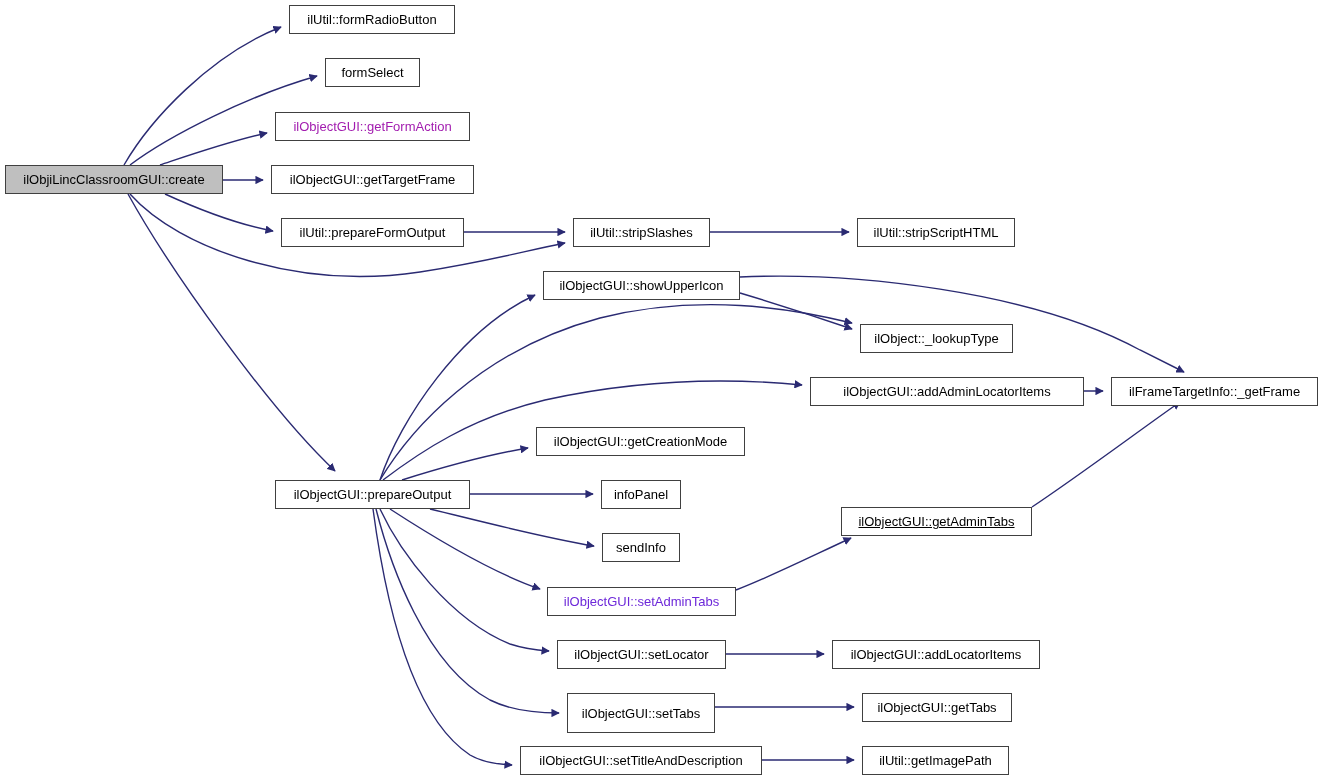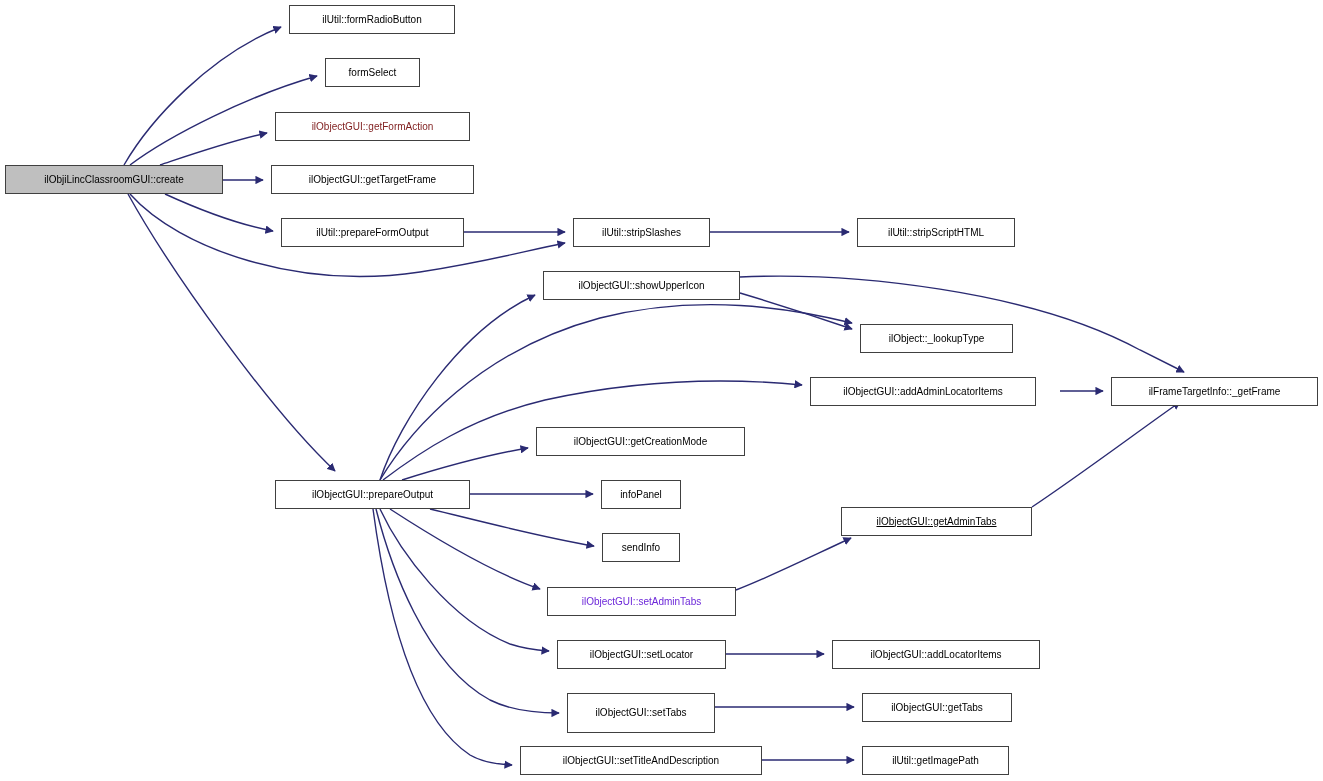--- a/index.html
+++ b/index.html
@@ -25,21 +25,21 @@
   }
   .node {
     position: absolute;
     box-sizing: border-box;
     display: flex;
     align-items: center;
     justify-content: center;
     border: 1px solid #404040;
     background: #ffffff;
     color: #000000;
-    font-size: 10px;
+    font-size: 13px;
     line-height: 1;
     white-space: nowrap;
     letter-spacing: 0px;
     z-index: 2;
   }
   .node.root {
     background: #bfbfbf;
     border-color: #404040;
   }
   .node-label {
@@ -89,42 +89,42 @@
   <div id="nodes-group">
       <div class="node root" style="left: 5px; top: 165px; width: 218px; height: 29px; background: rgb(191, 191, 191); border-color: rgb(64, 64, 64); color: rgb(0, 0, 0);">
         <span class="node-label">ilObjiLincClassroomGUI::create</span>
       </div>
       <div class="node" style="left: 289px; top: 5px; width: 166px; height: 29px; background: rgb(255, 255, 255); border-color: rgb(64, 64, 64); color: rgb(0, 0, 0);">
         <span class="node-label">ilUtil::formRadioButton</span>
       </div>
       <div class="node" style="left: 325px; top: 58px; width: 95px; height: 29px; background: rgb(255, 255, 255); border-color: rgb(64, 64, 64); color: rgb(0, 0, 0);">
         <span class="node-label">formSelect</span>
       </div>
-      <div class="node" style="left: 275px; top: 112px; width: 195px; height: 29px; background: rgb(255, 255, 255); border-color: rgb(64, 64, 64); color: #7f1d1d;">
+      <div class="node" style="left: 275px; top: 112px; width: 195px; height: 29px; background: rgb(255, 255, 255); border-color: rgb(64, 64, 64); color: #a21caf;">
         <span class="node-label">ilObjectGUI::getFormAction</span>
       </div>
       <div class="node" style="left: 271px; top: 165px; width: 203px; height: 29px; background: rgb(255, 255, 255); border-color: rgb(64, 64, 64); color: rgb(0, 0, 0);">
         <span class="node-label">ilObjectGUI::getTargetFrame</span>
       </div>
       <div class="node" style="left: 281px; top: 218px; width: 183px; height: 29px; background: rgb(255, 255, 255); border-color: rgb(64, 64, 64); color: rgb(0, 0, 0);">
         <span class="node-label">ilUtil::prepareFormOutput</span>
       </div>
       <div class="node" style="left: 573px; top: 218px; width: 137px; height: 29px; background: rgb(255, 255, 255); border-color: rgb(64, 64, 64); color: rgb(0, 0, 0);">
         <span class="node-label">ilUtil::stripSlashes</span>
       </div>
       <div class="node" style="left: 857px; top: 218px; width: 158px; height: 29px; background: rgb(255, 255, 255); border-color: rgb(64, 64, 64); color: rgb(0, 0, 0);">
         <span class="node-label">ilUtil::stripScriptHTML</span>
       </div>
       <div class="node" style="left: 543px; top: 271px; width: 197px; height: 29px; background: rgb(255, 255, 255); border-color: rgb(64, 64, 64); color: rgb(0, 0, 0);">
         <span class="node-label">ilObjectGUI::showUpperIcon</span>
       </div>
       <div class="node" style="left: 860px; top: 324px; width: 153px; height: 29px; background: rgb(255, 255, 255); border-color: rgb(64, 64, 64); color: rgb(0, 0, 0);">
         <span class="node-label">ilObject::_lookupType</span>
       </div>
-      <div class="node" style="left: 810px; top: 377px; width: 226px; height: 29px; background: rgb(255, 255, 255); border-color: rgb(64, 64, 64); color: rgb(0, 0, 0); align-items: center;">
+      <div class="node" style="left: 810px; top: 377px; width: 274px; height: 29px; background: rgb(255, 255, 255); border-color: rgb(64, 64, 64); color: rgb(0, 0, 0); align-items: center;">
         <span class="node-label">ilObjectGUI::addAdminLocatorItems</span>
       </div>
       <div class="node" style="left: 1111px; top: 377px; width: 207px; height: 29px; background: rgb(255, 255, 255); border-color: rgb(64, 64, 64); color: rgb(0, 0, 0);">
         <span class="node-label">ilFrameTargetInfo::_getFrame</span>
       </div>
       <div class="node" style="left: 536px; top: 427px; width: 209px; height: 29px; background: rgb(255, 255, 255); border-color: rgb(64, 64, 64); color: rgb(0, 0, 0);">
         <span class="node-label">ilObjectGUI::getCreationMode</span>
       </div>
       <div class="node" style="left: 275px; top: 480px; width: 195px; height: 29px; background: rgb(255, 255, 255); border-color: rgb(64, 64, 64); color: rgb(0, 0, 0);">
         <span class="node-label">ilObjectGUI::prepareOutput</span>

